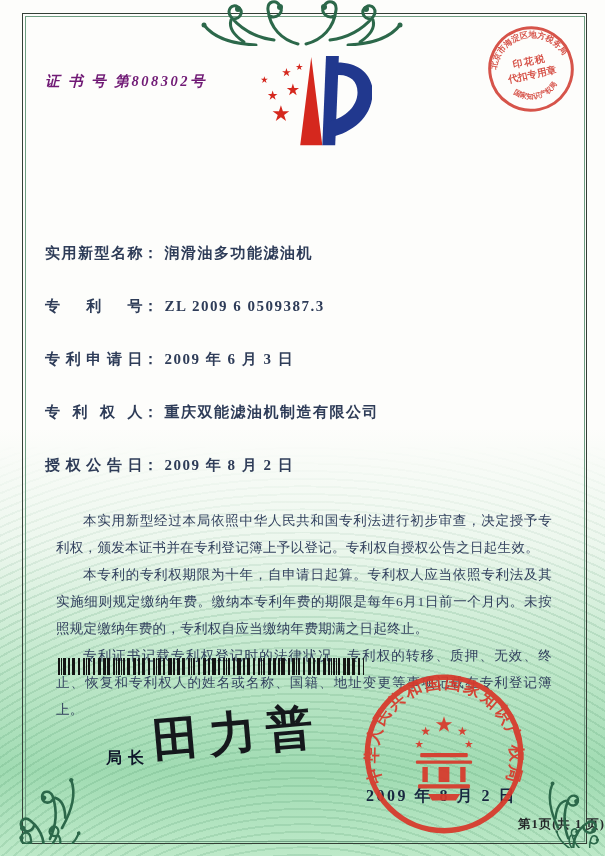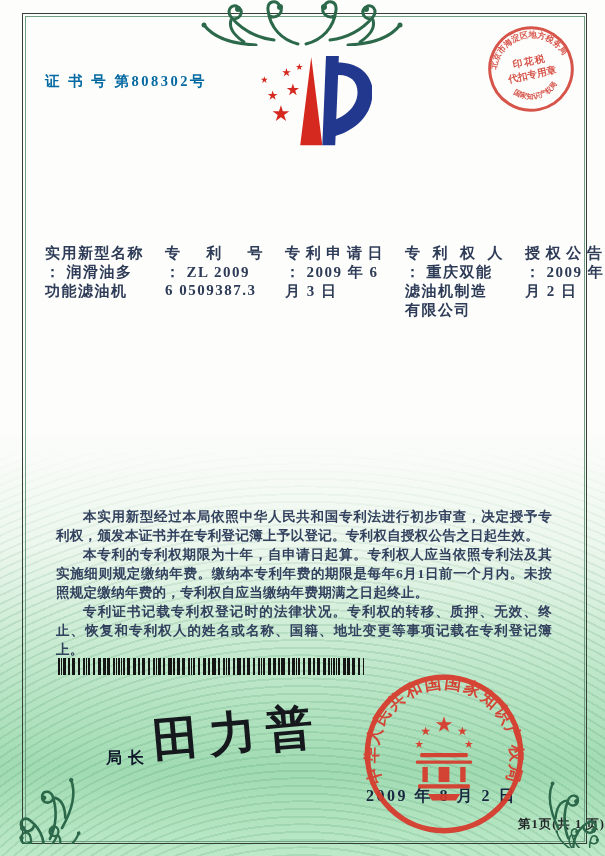--- a/index.html
+++ b/index.html
@@ -26,33 +26,33 @@
     mask-image:linear-gradient(180deg,transparent 52%,#000 72%);
   }
   .frame{
     position:absolute;left:22px;top:13px;width:563px;height:829px;
     border:1.5px solid #343f36;z-index:3;pointer-events:none;
   }
   .frame::before{
     content:"";position:absolute;inset:1.5px;border:1.5px solid #6f9e82;
   }
   .layer{position:absolute;z-index:4;}
-  .cert-no{left:45px;top:72px;font-size:14.5px;letter-spacing:2.5px;color:#0369a1;font-weight:bold;}
+  .cert-no{left:45px;top:72px;font-size:14.5px;letter-spacing:2.5px;color:#701a75;font-weight:bold;font-style:italic;}
   .logo{left:234px;top:50px;}
   .tax-stamp{left:486px;top:24px;transform:rotate(-12deg);opacity:.85;}
   .title{
     left:0;top:163px;width:605px;text-align:center;
     font-size:35px;font-weight:bold;color:#1c1c1c;letter-spacing:9px;
   }
-  .fields{left:45px;top:244px;width:500px;display:flex;flex-direction:row;gap:22px;color:#2e3c58;}
+  .fields{left:45px;top:244px;width:500px;display:flex;flex-direction:column;gap:32px;color:#2e3c58;}
   .f-row{font-size:15px;font-weight:bold;letter-spacing:.5px;height:21px;}
   .f-label{display:inline-block;width:98px;text-align:justify;text-align-last:justify;vertical-align:bottom;}
   .f-value{margin-left:6px;letter-spacing:1.5px;}
   .paras{left:56px;top:507px;width:496px;color:#32415e;}
-  .paras p{margin:0;font-size:13.5px;line-height:19px;text-align:justify;text-indent:2em;letter-spacing:.3px;font-weight:bold;}
+  .paras p{margin:0;font-size:13.5px;line-height:27px;text-align:justify;text-indent:2em;letter-spacing:.3px;}
   .barcode{
     left:58px;top:658px;width:306px;height:17px;
     background-image:
       repeating-linear-gradient(90deg,#141414 0 2px,transparent 2px 5px),
       repeating-linear-gradient(90deg,#141414 0 1px,transparent 1px 7px),
       repeating-linear-gradient(90deg,transparent 0 3px,#141414 3px 4px,transparent 4px 11px);
   }
   .sig-label{left:106px;top:748px;font-size:16px;letter-spacing:6px;color:#0f172a;font-weight:bold;}
   .sig-name{
     left:152px;top:702px;font-size:47px;font-weight:bold;color:#15181c;

